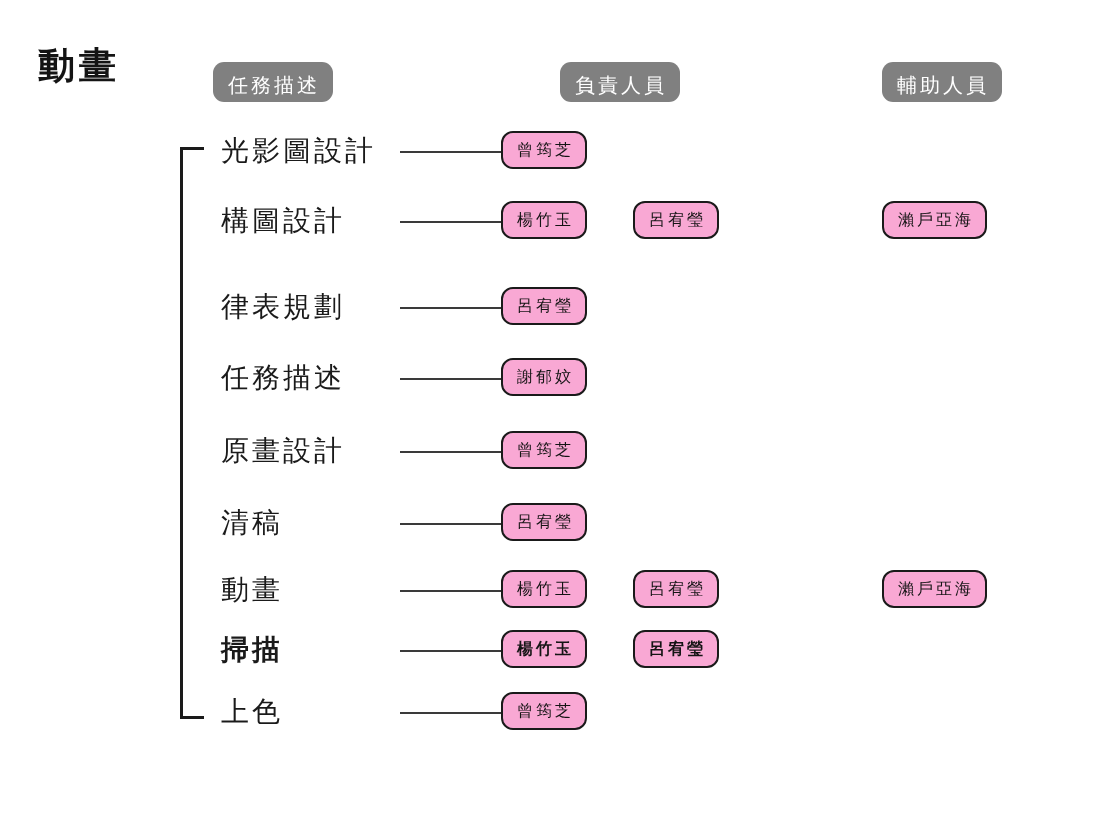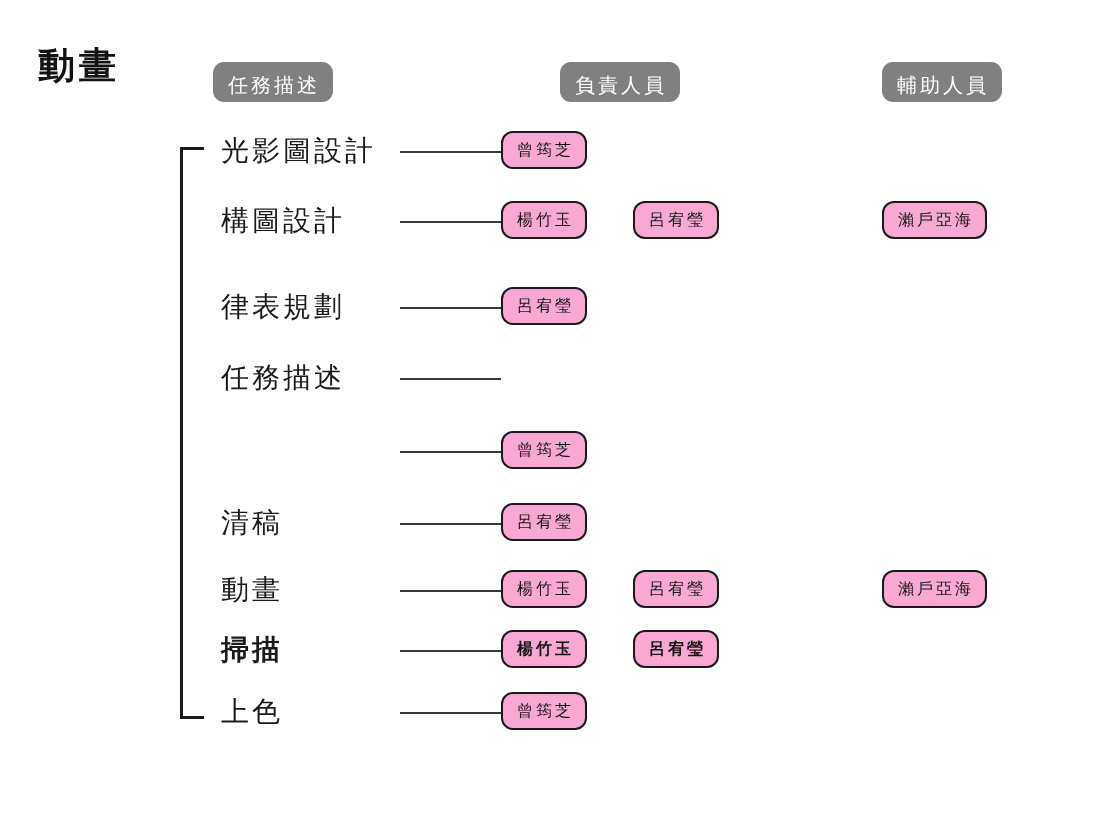--- a/index.html
+++ b/index.html
@@ -132,22 +132,24 @@
       <div class="name-box assist-1">瀨戶亞海</div>
     </div>
     <div class="row" style="top: 287px; text-decoration: underline;">
       <div class="task-label">律表規劃</div>
       <div class="connector" style="width: 101px;"></div>
       <div class="name-box owner-1">呂宥瑩</div>
     </div>
     <div class="row" style="top: 358px;">
       <div class="task-label">任務描述</div>
       <div class="connector" style="width: 101px;"></div>
+      <div class="name-box owner-1">謝郁妏</div>
     </div>
     <div class="row" style="top: 431px;">
+      <div class="task-label">原畫設計</div>
       <div class="connector" style="width: 101px;"></div>
       <div class="name-box owner-1">曾筠芝</div>
     </div>
     <div class="row" style="top: 503px;">
       <div class="task-label">清稿</div>
       <div class="connector" style="width: 101px;"></div>
       <div class="name-box owner-1">呂宥瑩</div>
     </div>
     <div class="row" style="top: 570px;">
       <div class="task-label">動畫</div>

